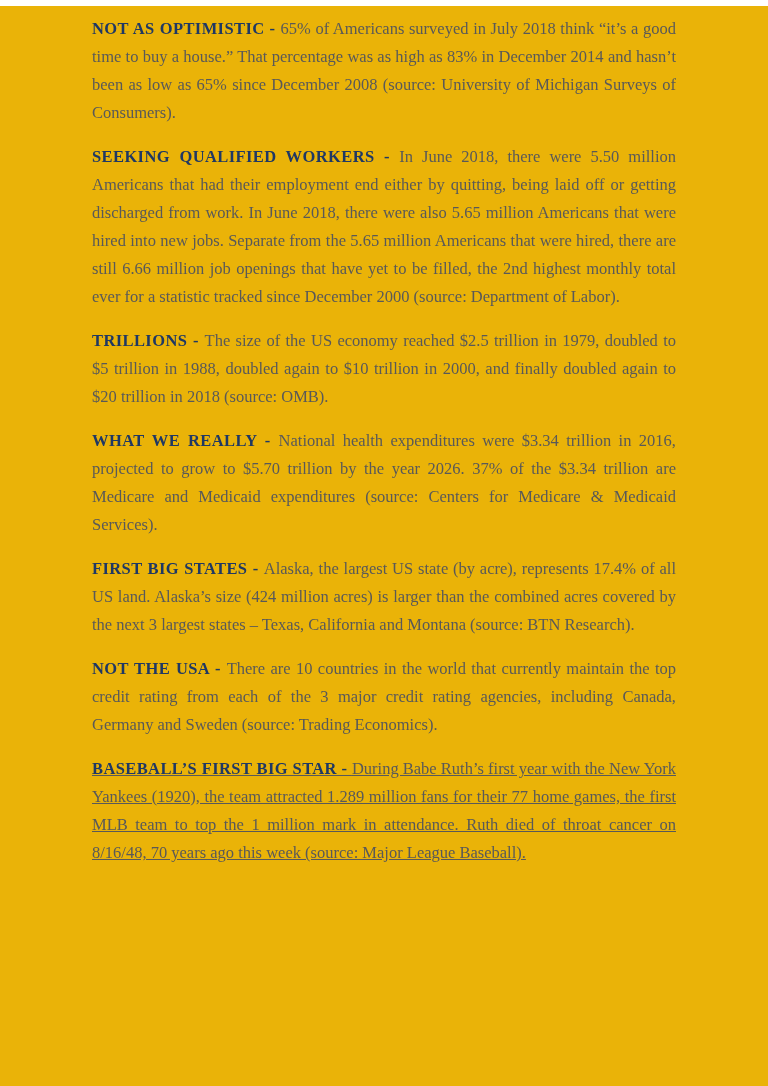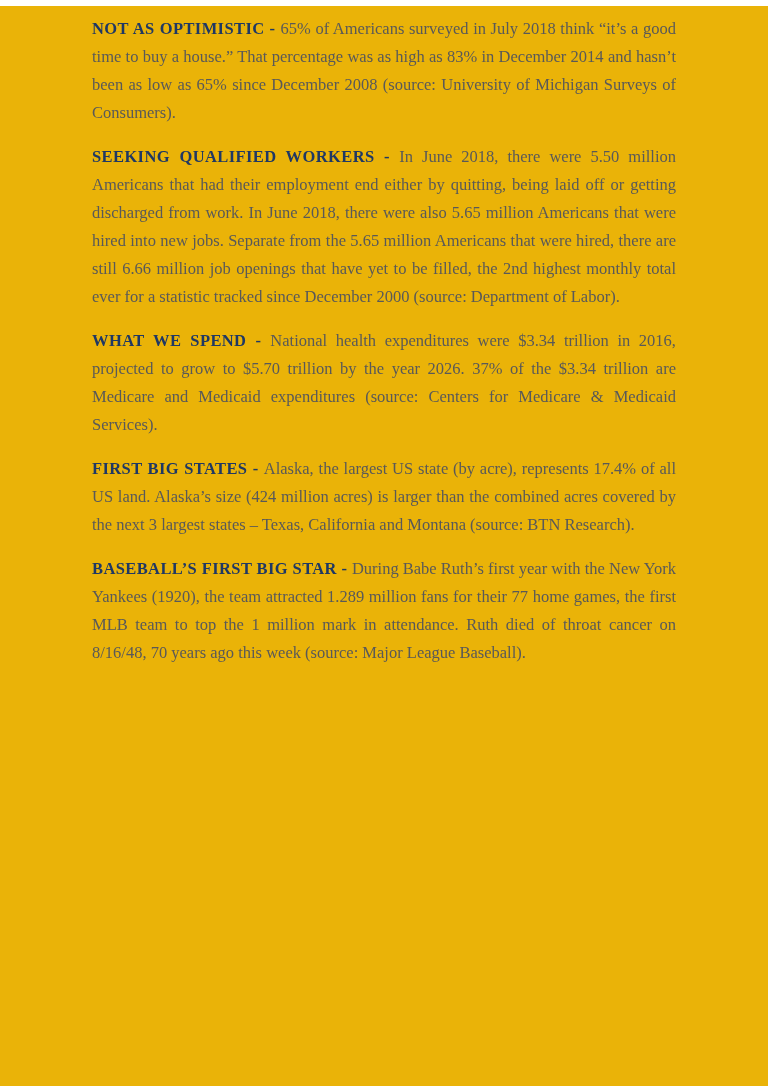--- a/index.html
+++ b/index.html
@@ -17,39 +17,41 @@
     padding: 9px 92px 40px 92px;
     margin-top: 6px;
   }
   p.fact {
     font-size: 16.5px;
     line-height: 28px;
     text-align: justify;
     color: #595959;
     margin: 0 0 16px 0;
   }
-  p.fact:last-child { margin-bottom: 0; }
+  p.fact:last-child { margin-bottom: 0; text-decoration: underline; }
   .fact-heading {
     color: #1f3864;
     font-weight: bold;
     letter-spacing: 0.4px;
   }
   .fact-body { color: #595959; }
 </style>
 </head>
 <body>
 
 <div class="page">
 
   <p class="fact"><span class="fact-heading">NOT AS OPTIMISTIC - </span><span class="fact-body">65% of Americans surveyed in July 2018 think “it’s a good time to buy a house.”  That percentage was as high as 83% in December 2014 and hasn’t been as low as 65% since December 2008 (source: University of Michigan Surveys of Consumers).</span></p>
 
   <p class="fact"><span class="fact-heading">SEEKING QUALIFIED WORKERS - </span><span class="fact-body">In June 2018, there were 5.50 million Americans that had their employment end either by quitting, being laid off or getting discharged from work.  In June 2018, there were also 5.65 million Americans that were hired into new jobs.  Separate from the 5.65 million Americans that were hired, there are still 6.66 million job openings that have yet to be filled, the 2nd highest monthly total ever for a statistic tracked since December 2000 (source: Department of Labor).</span></p>
 
+  <p class="fact"><span class="fact-heading">TRILLIONS - </span><span class="fact-body">The size of the US economy reached $2.5 trillion in 1979, doubled to $5 trillion in 1988, doubled again to $10 trillion in 2000, and finally doubled again to $20 trillion in 2018 (source: OMB).</span></p>
 
-  <p class="fact"><span class="fact-heading">WHAT WE SPEND - </span><span class="fact-body">National health expenditures were $3.34 trillion in 2016, projected to grow to $5.70 trillion by the year 2026.  37% of the $3.34 trillion are Medicare and Medicaid expenditures (source: Centers for Medicare &amp; Medicaid Services).</span></p>
+  <p class="fact"><span class="fact-heading">WHAT WE REALLY - </span><span class="fact-body">National health expenditures were $3.34 trillion in 2016, projected to grow to $5.70 trillion by the year 2026.  37% of the $3.34 trillion are Medicare and Medicaid expenditures (source: Centers for Medicare &amp; Medicaid Services).</span></p>
 
   <p class="fact"><span class="fact-heading">FIRST BIG STATES - </span><span class="fact-body">Alaska, the largest US state (by acre), represents 17.4% of all US land.  Alaska’s size (424 million acres) is larger than the combined acres covered by the next 3 largest states – Texas, California and Montana (source: BTN Research).</span></p>
 
+  <p class="fact"><span class="fact-heading">NOT THE USA - </span><span class="fact-body">There are 10 countries in the world that currently maintain the top credit rating from each of the 3 major credit rating agencies, including Canada, Germany and Sweden (source: Trading Economics).</span></p>
 
 
   <p class="fact"><span class="fact-heading">BASEBALL’S FIRST BIG STAR - </span><span class="fact-body">During Babe Ruth’s first year with the New York Yankees (1920), the team attracted 1.289 million fans for their 77 home games, the first MLB team to top the 1 million mark in attendance.  Ruth died of throat cancer on 8/16/48, 70 years ago this week (source: Major League Baseball).</span></p>
 
 </div>
 
 </body></html>

